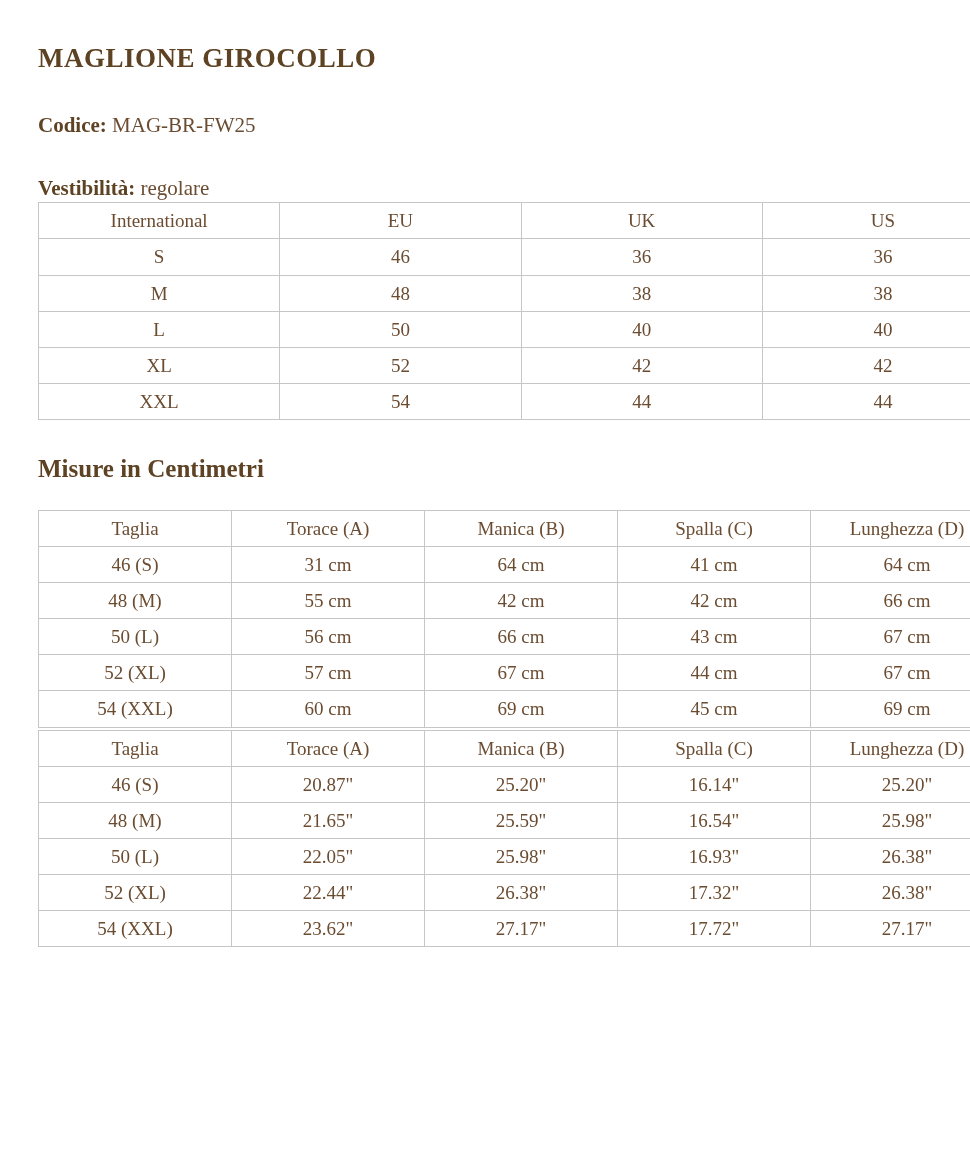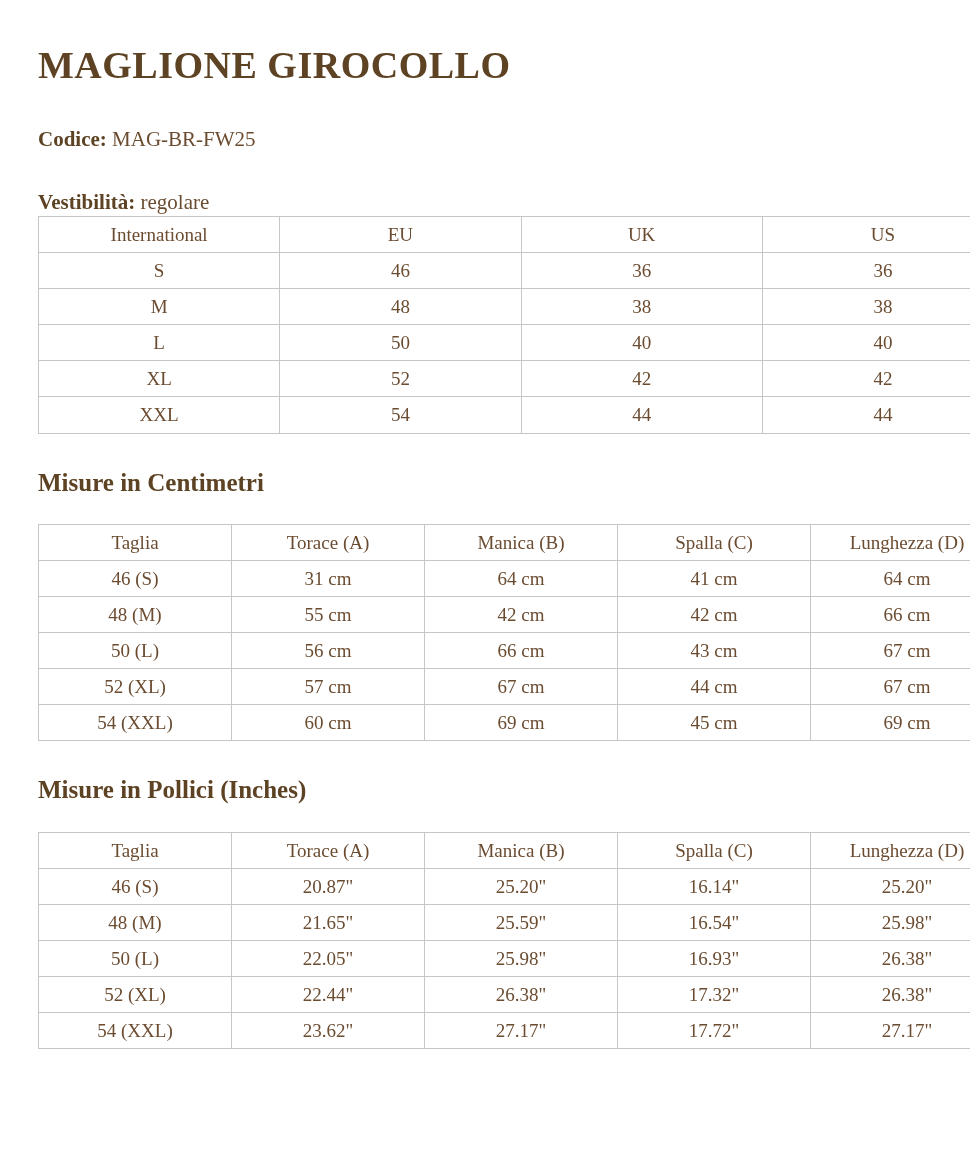--- a/index.html
+++ b/index.html
@@ -16,21 +16,21 @@
   }
   .page{
     width:970px;
     min-height:1175px;
     margin:0 auto;
     padding:42px 34px 40px 38px;
     background:var(--page-bg);
   }
   h1.page-title{
     margin:0;
-    font-size:38px;
+    font-size:27px;
     line-height:1.25;
     font-weight:bold;
     color:var(--heading-brown);
     letter-spacing:0.5px;
   }
   p.meta-line{
     margin:36px 0 0 0;
     font-size:21px;
     line-height:1.3;
     color:var(--text-brown);
@@ -172,21 +172,20 @@
         <tr>
           <td>54 (XXL)</td>
           <td>60 cm</td>
           <td>69 cm</td>
           <td>45 cm</td>
           <td>69 cm</td>
         </tr>
       </tbody>
     </table>
 
-  <h2 class="section-heading">Misure in Pollici (Inches)</h2>
 
   <table class="data-table" data-table="inch_table">
       <thead>
         <tr>
           <th>Taglia</th>
           <th>Torace (A)</th>
           <th>Manica (B)</th>
           <th>Spalla (C)</th>
           <th>Lunghezza (D)</th>
         </tr>

